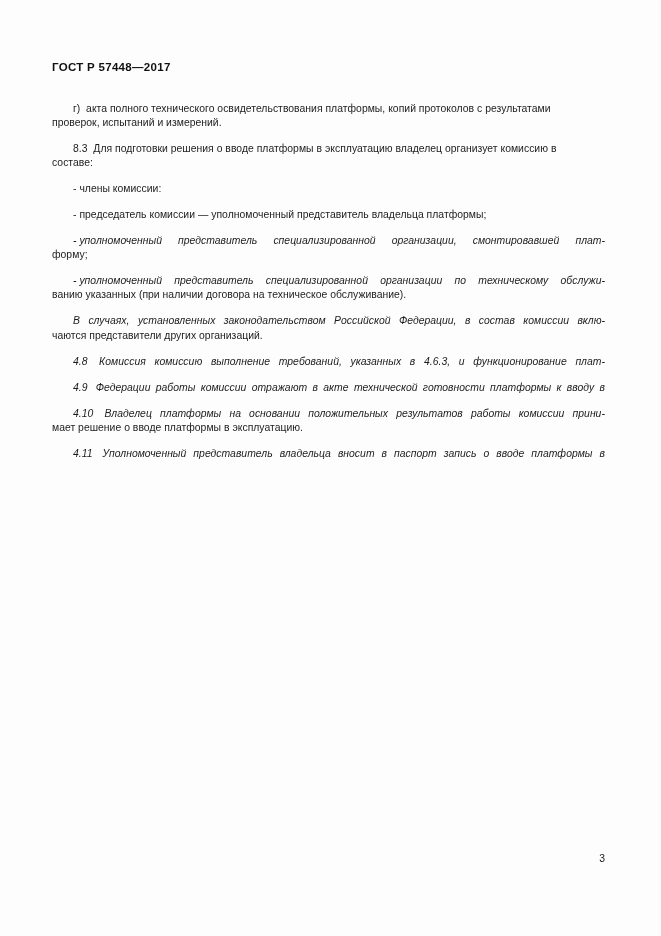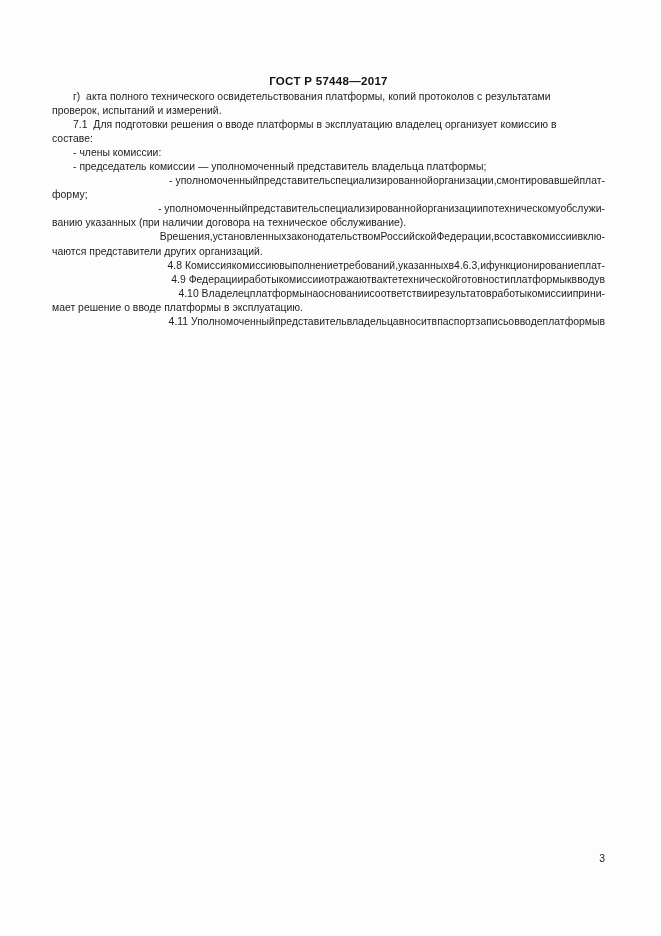--- a/index.html
+++ b/index.html
@@ -20,75 +20,76 @@
     position: absolute;
     inset: 0;
     background: #fdfdfd;
   }
   
   .doc-header {
     position: absolute;
     left: 52px;
     right: 56px;
     top: 61px;
-    text-align: center;
+    text-align: left;
     font-size: 11.5px;
     font-weight: bold;
     letter-spacing: 0.3px;
     color: #111111;
     white-space: nowrap;
-    margin-top: 14px;
   }
   
   .body-block {
     position: absolute;
     left: 52px;
     top: 90px;
     width: 553px;
   }
   .txt-line {
     font-size: 10.4px;
     line-height: 14.05px;
     color: #1c1c1c;
     white-space: pre;
     letter-spacing: 0.02px;
   }
   
   .txt-line.justify {
     display: flex;
-    justify-content: flex-end;
+    justify-content: space-between;
     white-space: normal;
+    font-style: italic;
   }
   .txt-line.justify > span {
     white-space: pre;
   }
   
   .indent {
     padding-left: 21px;
+    margin-top: 12px;
   }
   
   .folio {
     position: absolute;
     right: 56px;
     bottom: 72px;
     font-size: 10.4px;
     color: #1c1c1c;
   }
 </style>
 </head>
 <body>
 
 <div class="page">
 
   <div class="doc-header">ГОСТ Р 57448—2017</div>
 
   <div class="body-block">
       <div class="txt-line indent">г)  акта полного технического освидетельствования платформы, копий протоколов с результатами</div>
       <div class="txt-line">проверок, испытаний и измерений.</div>
-      <div class="txt-line indent">7.1  Для подготовки решения о вводе платформы в эксплуатацию владелец организует комиссию в</div>
+      <div class="txt-line indent">8.3  Для подготовки решения о вводе платформы в эксплуатацию владелец организует комиссию в</div>
       <div class="txt-line">составе:</div>
       <div class="txt-line indent">- члены комиссии:</div>
       <div class="txt-line indent">- председатель комиссии — уполномоченный представитель владельца платформы;</div>
       <div class="txt-line indent justify">
         <span>- уполномоченный</span>
         <span>представитель</span>
         <span>специализированной</span>
         <span>организации,</span>
         <span>смонтировавшей</span>
         <span>плат-</span>
@@ -99,21 +100,21 @@
         <span>представитель</span>
         <span>специализированной</span>
         <span>организации</span>
         <span>по</span>
         <span>техническому</span>
         <span>обслужи-</span>
       </div>
       <div class="txt-line">ванию указанных (при наличии договора на техническое обслуживание).</div>
       <div class="txt-line indent justify">
         <span>В</span>
-        <span>решения,</span>
+        <span>случаях,</span>
         <span>установленных</span>
         <span>законодательством</span>
         <span>Российской</span>
         <span>Федерации,</span>
         <span>в</span>
         <span>состав</span>
         <span>комиссии</span>
         <span>вклю-</span>
       </div>
       <div class="txt-line">чаются представители других организаций.</div>
@@ -144,21 +145,21 @@
         <span>к</span>
         <span>вводу</span>
         <span>в</span>
       </div>
       <div class="txt-line indent justify">
         <span>4.10</span>
         <span> Владелец</span>
         <span>платформы</span>
         <span>на</span>
         <span>основании</span>
-        <span>соответствии</span>
+        <span>положительных</span>
         <span>результатов</span>
         <span>работы</span>
         <span>комиссии</span>
         <span>прини-</span>
       </div>
       <div class="txt-line">мает решение о вводе платформы в эксплуатацию.</div>
       <div class="txt-line indent justify">
         <span>4.11</span>
         <span> Уполномоченный</span>
         <span>представитель</span>

